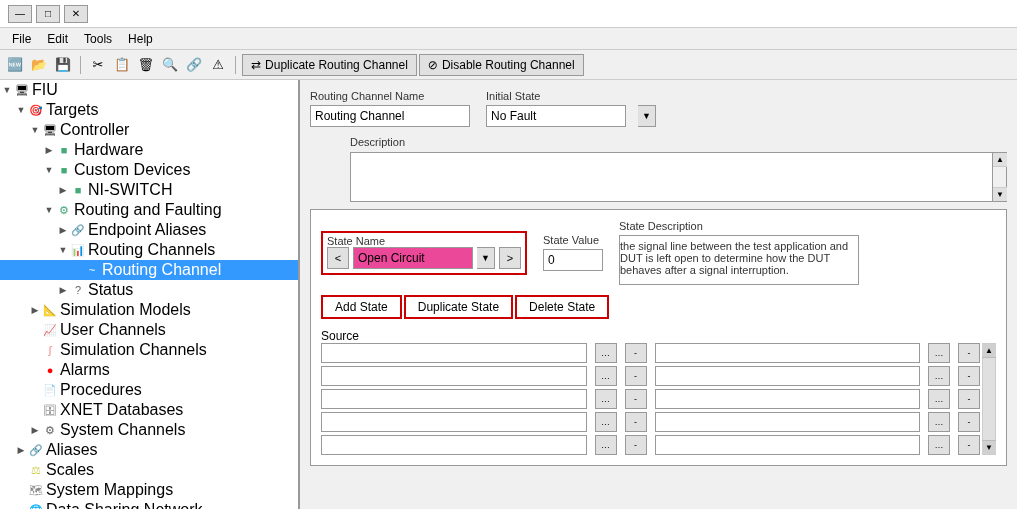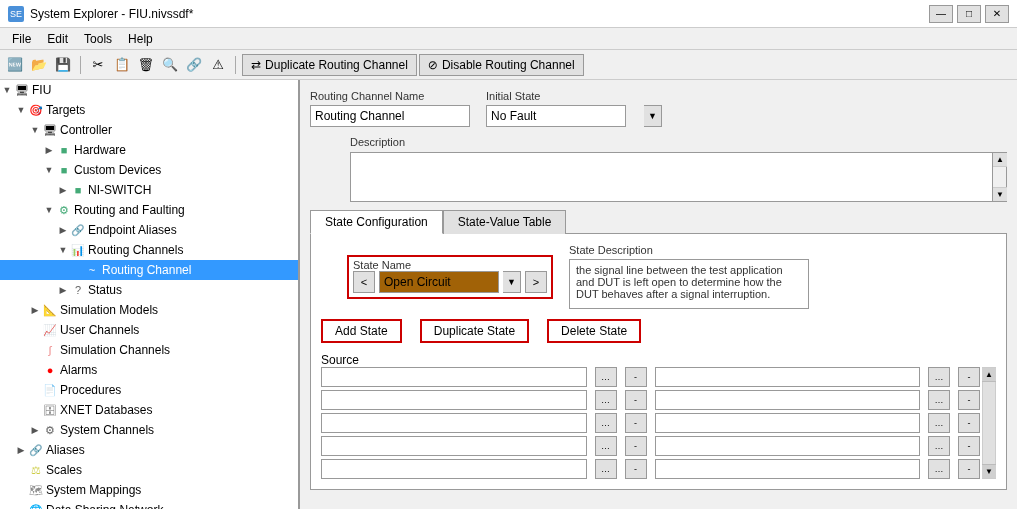--- a/index.html
+++ b/index.html
@@ -78,42 +78,42 @@
       align-items: center;
       height: 20px;
       cursor: pointer;
       white-space: nowrap;
       padding-right: 4px;
     }
     .tree-item.selected { background: #3399ff; color: white; }
     .tree-item .indent { display: inline-block; }
     .tree-expand { width: 14px; height: 14px; display: inline-flex; align-items: center; justify-content: center; font-size: 9px; color: #555; flex-shrink: 0; }
     .tree-icon { width: 16px; height: 16px; display: inline-flex; align-items: center; justify-content: center; font-size: 11px; flex-shrink: 0; margin-right: 2px; }
-    .tree-label { font-size: 12px; text-align: right; }
+    .tree-label { font-size: 16px; text-align: right; }
 
     
     .content-panel {
       flex: 1;
       background: #f0f0f0;
       padding: 10px;
       overflow-y: auto;
       height: 100%;
     }
 
     .form-row { display: flex; gap: 16px; margin-bottom: 8px; align-items: flex-start; }
     .form-group { display: flex; flex-direction: column; gap: 3px; }
     .form-label { font-size: 11px; color: #333; }
     .form-input {
       border: 1px solid #999;
       background: white;
       padding: 2px 4px;
       font-size: 12px;
       height: 22px;
     }
-    .form-select-row { display: flex; align-items: flex-start; gap: 18px; }
+    .form-select-row { display: flex; align-items: flex-start; gap: 12px; }
     .form-select {
       border: 1px solid #999;
       background: white;
       padding: 2px 4px;
       font-size: 12px;
       height: 22px;
       min-width: 120px;
     }
     .dropdown-btn {
       border: 1px solid #999;
@@ -169,45 +169,45 @@
     .state-nav-btn {
       width: 22px; height: 22px;
       border: 1px solid #999;
       background: #e1e1e1;
       cursor: pointer;
       display: flex; align-items: center; justify-content: center;
       font-size: 11px;
     }
     .state-name-field {
       border: 1px solid #999;
-      background: #a16207;
+      background: #ec4899;
       padding: 2px 4px;
       font-size: 12px;
       height: 22px;
       width: 120px;
     }
     .state-value-field {
       border: 1px solid #999;
       background: white;
       padding: 2px 4px;
       font-size: 12px;
       height: 22px;
       width: 60px;
     }
     .state-desc-box {
       border: 1px solid #999;
       background: white;
-      padding: 4px 6px;
+      padding: 4px 0;
       font-size: 11px;
       width: 240px;
       height: 50px;
       color: #333;
     }
 
-    .state-buttons { display: flex; gap: 18px; margin-bottom: 10px; }
+    .state-buttons { display: flex; gap: 2px; margin-bottom: 10px; }
     .action-btn {
       border: 2px solid #cc0000;
       background: white;
       padding: 3px 12px;
       cursor: pointer;
       font-size: 12px;
     }
     .source-dest-row { display: flex; gap: 8px; align-items: center; }
     .sd-input {
       flex: 1;
@@ -223,31 +223,26 @@
       cursor: pointer;
       display: flex; align-items: center; justify-content: center;
       font-size: 9px;
     }
     .state-name-group {
       border: 2px solid #cc0000;
       padding: 4px;
       display: inline-flex;
       align-items: center;
       gap: 4px;
-      margin-left: 26px;
     }
   </style>
 </head>
 <body>
 
 <div class="title-bar">
-  <div class="title-bar-left">
-    <div class="title-bar-icon">SE</div>
-    <span class="title-text">System Explorer - FIU.nivssdf*</span>
-  </div>
   <div class="title-bar-buttons">
     <button class="title-btn">—</button>
     <button class="title-btn">□</button>
     <button class="title-btn close">✕</button>
   </div>
 </div>
 
 <div class="menu-bar">
   <span class="menu-item">File</span>
   <span class="menu-item">Edit</span>
@@ -458,41 +453,37 @@
       <div style="position:relative; display:flex; margin-top:3px;">
         <textarea class="description-textarea" style="width: 660px; flex: 1 1 0%;"></textarea>
         <div style="display:flex;flex-direction:column;width:14px;background:#f0f0f0;border:1px solid #999;border-left:none;">
           <div style="width:14px;height:14px;background:#e0e0e0;border-bottom:1px solid #ccc;display:flex;align-items:center;justify-content:center;font-size:8px;cursor:pointer;">▲</div>
           <div style="flex:1;"></div>
           <div style="width:14px;height:14px;background:#e0e0e0;border-top:1px solid #ccc;display:flex;align-items:center;justify-content:center;font-size:8px;cursor:pointer;">▼</div>
         </div>
       </div>
     </div>
 
-    <div class="tabs">
-      <div class="tab active">
-        <span>State Configuration</span>
-      </div>
-      <div class="tab">
-        <span>State-Value Table</span>
-      </div>
-    </div>
 
     <div class="tab-content">
 
       <div class="state-row">
         <div class="state-name-group" style="position: relative; padding-top: 14px;">
           <div style="position:absolute; top:-10px; left:4px; background:white; padding:0 3px; font-size:11px;"></div>
           <span style="font-size: 11px; color: rgb(51, 51, 51); margin-right: 4px; white-space: nowrap; position: absolute; top: 2px; left: 4px;">State Name</span>
           <button class="state-nav-btn">&lt;</button>
           <input class="state-name-field" value="Open Circuit" style="">
           <div class="dropdown-btn">▼</div>
           <button class="state-nav-btn">&gt;</button>
         </div>
 
+        <div class="form-group" style="margin-left:8px;">
+          <label class="form-label">State Value</label>
+          <input class="state-value-field" value="0" style="">
+        </div>
 
         <div class="form-group" style="margin-left:8px;">
           <label class="form-label">State Description</label>
           <div class="state-desc-box">the signal line between the test application and DUT is left open to determine how the DUT behaves after a signal interruption.</div>
         </div>
       </div>
 
       <div class="state-buttons">
         <button class="action-btn">Add State</button>
         <button class="action-btn">Duplicate State</button>

